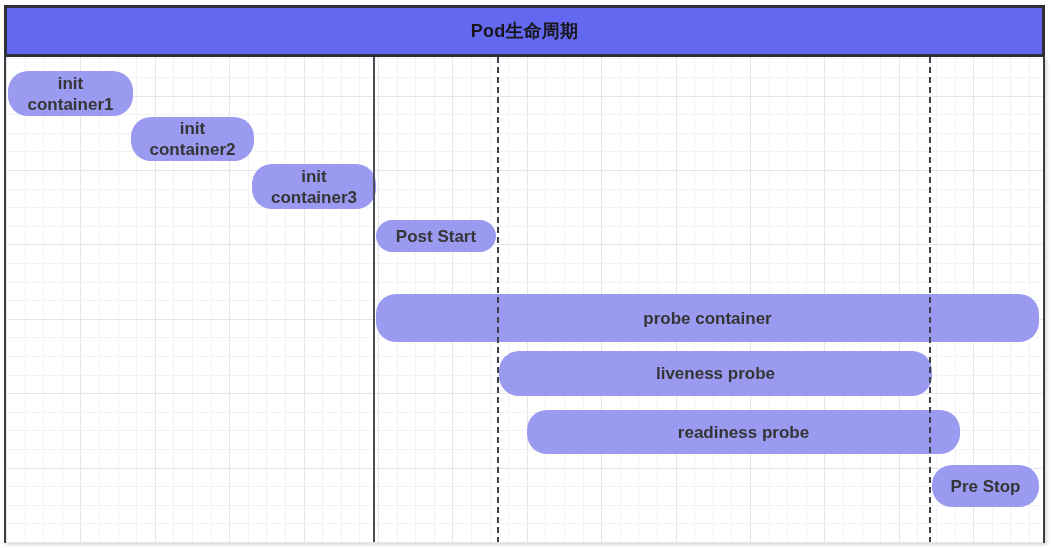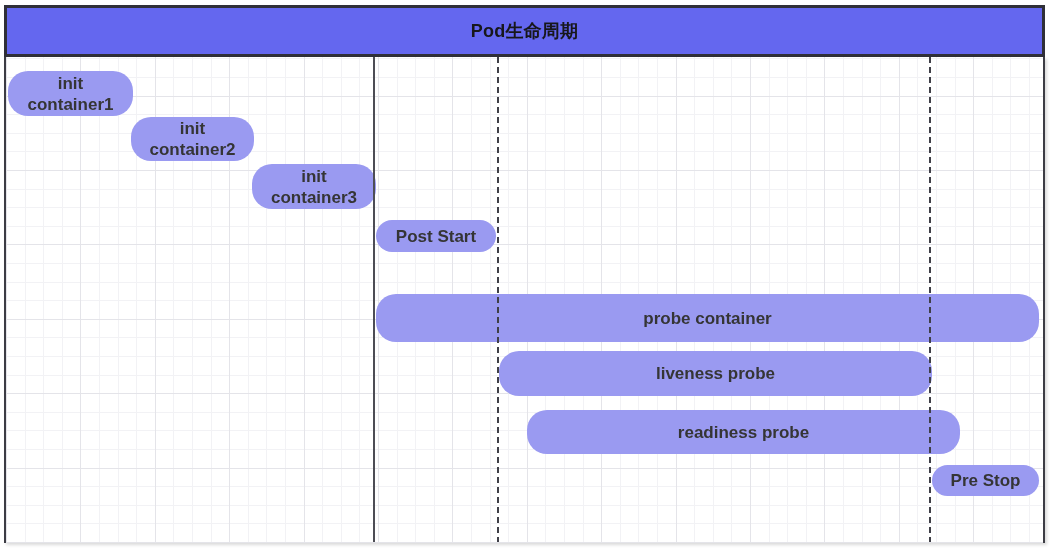--- a/index.html
+++ b/index.html
@@ -88,15 +88,15 @@
       <div class="bar" style="left: 8px; top: 71px; width: 125px; height: 45px; background: rgb(154, 154, 241);">init
 container1</div>
       <div class="bar" style="left: 131px; top: 117px; width: 123px; height: 44px; background: rgb(154, 154, 241);">init
 container2</div>
       <div class="bar" style="left: 252px; top: 164px; width: 124px; height: 45px; background: rgb(154, 154, 241);">init
 container3</div>
       <div class="bar" style="left: 376px; top: 220px; width: 120px; height: 32px; background: rgb(154, 154, 241);">Post Start</div>
       <div class="bar" style="left: 376px; top: 294px; width: 663px; height: 48px; background: rgb(154, 154, 241);">probe container</div>
       <div class="bar" style="left: 499px; top: 351px; width: 433px; height: 45px; background: rgb(154, 154, 241);">liveness probe</div>
       <div class="bar" style="left: 499px; top: 410px; width: 433px; height: 44px; background: rgb(154, 154, 241); margin-left: 28px;">readiness probe</div>
-      <div class="bar" style="left: 932px; top: 465px; width: 107px; height: 31px; background: rgb(154, 154, 241);">Pre Stop</div>
+      <div class="bar" style="left: 932px; top: 465px; width: 107px; height: 42px; background: rgb(154, 154, 241);">Pre Stop</div>
     </div>
 </div>
 
 </body></html>

